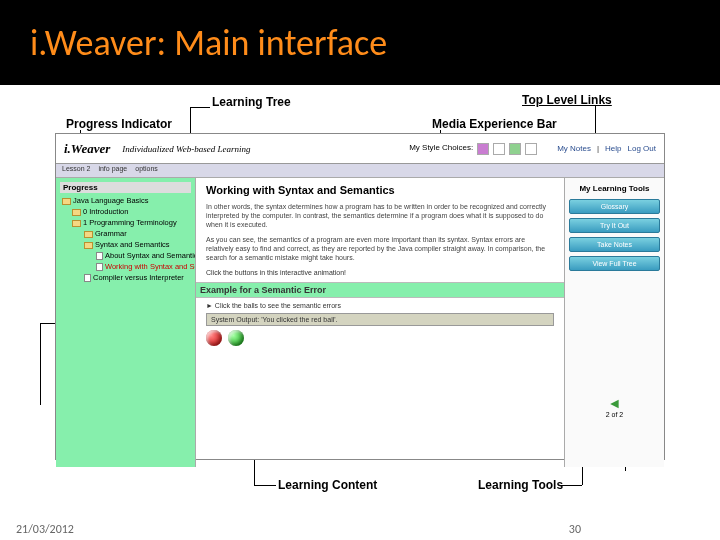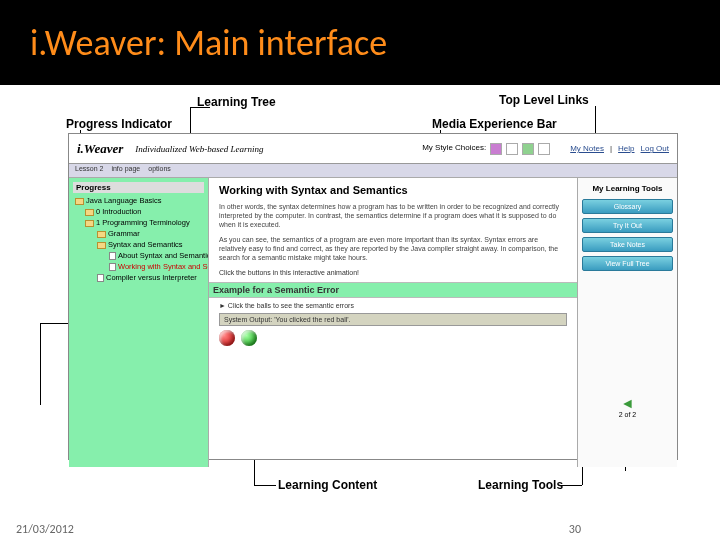--- a/index.html
+++ b/index.html
@@ -3,31 +3,31 @@
 <meta charset="utf-8">
 <style>
   * { box-sizing: border-box; margin: 0; padding: 0; }
   body { width: 720px; height: 540px; font-family: Arial, sans-serif; background: #fff; overflow: hidden; }
   
   .slide-header { background: #000; height: 85px; padding: 8px 30px; display: flex; align-items: center; }
   .slide-title { color: #ff8c1a; font-size: 36px; font-weight: 400; font-family: Calibri, Arial, sans-serif; }
   
   .diagram-area { position: relative; width: 720px; height: 420px; background: #fff; }
   
-  .screenshot { position: absolute; left: 68px; top: 48px; width: 610px; height: 327px; border: 1px solid #888; background: #fff; font-size: 8px; }
+  .screenshot { position: absolute; left: 55px; top: 48px; width: 610px; height: 327px; border: 1px solid #888; background: #fff; font-size: 8px; }
   
   .ss-top { height: 30px; display: flex; align-items: center; padding: 0 8px; border-bottom: 1px solid #999; }
   .ss-logo { font-style: italic; font-weight: bold; font-size: 13px; font-family: 'Times New Roman', serif; margin-right: 12px; }
   .ss-tagline { font-style: italic; font-size: 9px; font-family: 'Times New Roman', serif; }
   .ss-styles { margin-left: auto; font-size: 8px; display: flex; gap: 4px; }
   .style-box { width: 12px; height: 12px; border: 1px solid #aaa; background: #fff; display: inline-block; }
   .sb-v { background: #c97dd1; }
   .sb-g { background: #8fd18f; }
   .ss-toplinks { margin-left: 20px; font-size: 8px; color: #2a4d8f; display: flex; gap: 6px; }
-  .ss-toplinks span { text-decoration: underline; cursor: pointer; }
+  .ss-toplinks span { cursor: pointer; }
   
   .ss-nav { height: 14px; background: #d8d8e8; border-bottom: 1px solid #aaa; padding: 1px 6px; font-size: 7px; color: #333; display:flex; gap:8px; }
   
   .ss-body { display: flex; height: 289px; }
   .ss-tree { width: 140px; border-right: 1px solid #aaa; padding: 4px; font-size: 7.5px; background: #86efac; overflow: hidden; }
   .ss-tree-hdr { background: #ddd; padding: 1px 3px; font-size: 8px; font-weight: bold; margin-bottom: 2px; }
   .tree-item { padding: 1px 0 1px 2px; white-space: nowrap; }
   .tree-indent-1 { padding-left: 12px; }
   .tree-indent-2 { padding-left: 24px; }
   .tree-indent-3 { padding-left: 36px; }
@@ -64,26 +64,26 @@
 <div class="slide-header">
   <div class="slide-title">i.Weaver: Main interface</div>
 </div>
 
 <div class="diagram-area">
 
   <div class="callout" style="left:66px; top:32px;">Progress Indicator</div>
   <div class="c-line" style="left:80px; top:45px; width:1px; height:55px;"></div>
   <div class="c-line" style="left:78px; top:100px; width:5px; height:5px; border-radius:50%;"></div>
 
-  <div class="callout" style="left:197px; top:10px;">Learning Tree</div>
+  <div class="callout" style="left:212px; top:10px;">Learning Tree</div>
   <div class="c-line" style="left:190px; top:22px; width:1px; height:130px;"></div>
   <div class="c-line" style="left:190px; top:22px; width:20px; height:1px;"></div>
   <div class="c-line" style="left:188px; top:152px; width:5px; height:5px; border-radius:50%;"></div>
 
-  <div class="callout" style="left:499px; top:8px;">Top Level Links</div>
+  <div class="callout" style="left:522px; top:8px;text-decoration:underline;">Top Level Links</div>
   <div class="c-line" style="left:595px; top:21px; width:1px; height:35px;"></div>
   <div class="c-line" style="left:593px; top:56px; width:5px; height:5px; border-radius:50%;"></div>
 
   <div class="callout" style="left:432px; top:32px;">Media Experience Bar</div>
   <div class="c-line" style="left:440px; top:45px; width:1px; height:16px;"></div>
   <div class="c-line" style="left:438px; top:61px; width:5px; height:5px; border-radius:50%;"></div>
 
   <div class="callout" style="left:278px; top:393px;">Learning Content</div>
   <div class="c-line" style="left:254px; top:207px; width:1px; height:194px;"></div>
   <div class="c-line" style="left:254px; top:400px; width:22px; height:1px;"></div>

